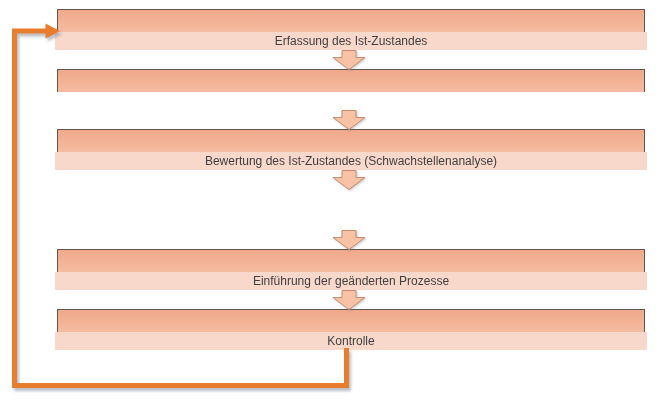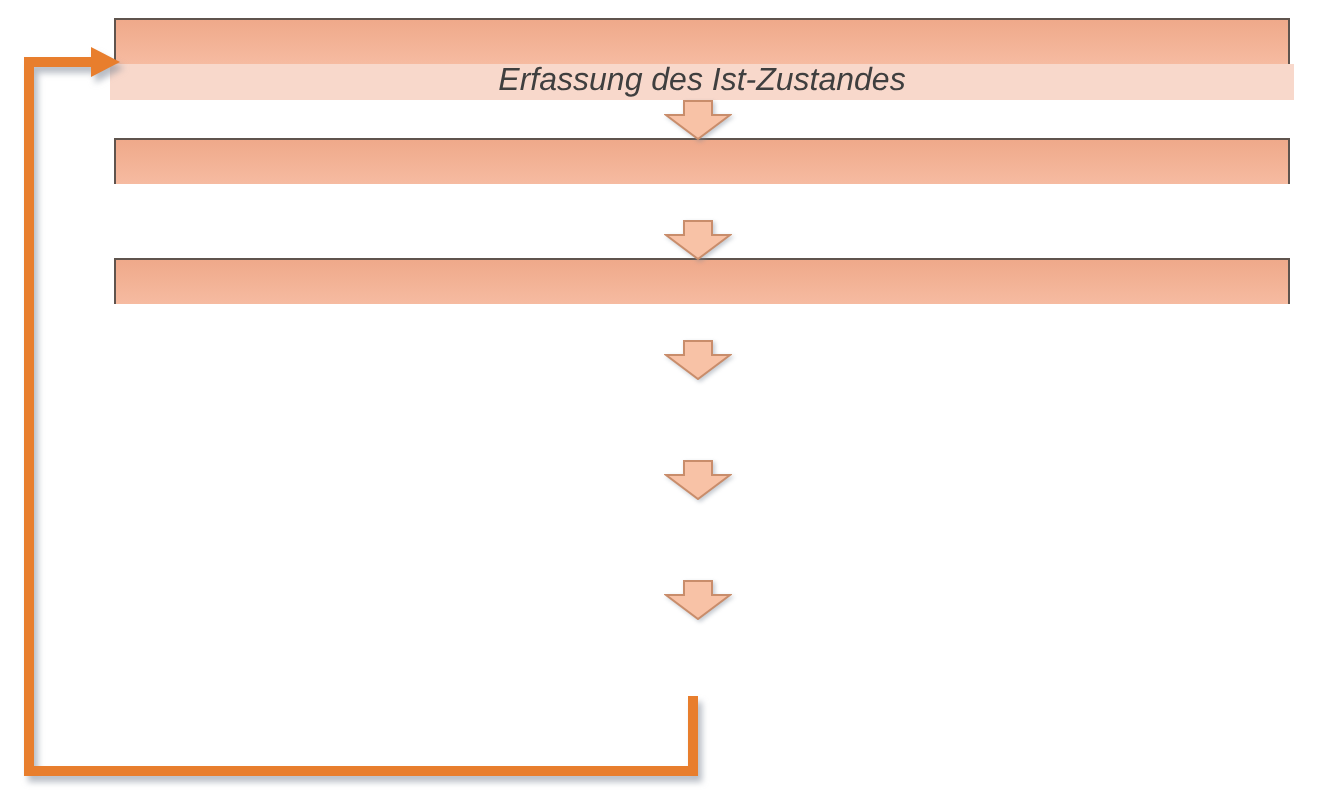--- a/index.html
+++ b/index.html
@@ -31,25 +31,24 @@
   }
   .step-label-band {
     height: 18px;
     width: 100%;
     background: var(--step-label-band);
     display: flex;
     align-items: center;
     justify-content: center;
   }
   .step-label-band span {
-    font-size: 16px;
+    font-size: 12px;
     line-height: 18px;
     color: var(--text-color);
     white-space: nowrap;
-    font-style: italic;
   }
   .down-arrow {
     position: absolute;
     left: 332px;
     width: 34px;
     height: 20px;
     filter: drop-shadow(1.5px 1.5px 1px rgba(125,135,150,0.45));
   }
   #loop-svg {
     position: absolute;
@@ -73,24 +72,39 @@
       <span>Erfassung des Ist-Zustandes</span>
     </div>
   </div>
 
   <div class="step" style="top:69px">
     <div class="step-top"></div>
   </div>
 
   <div class="step" style="top:129px">
     <div class="step-top"></div>
+    <div class="step-label-band">
+      <span>Bewertung des Ist-Zustandes (Schwachstellenanalyse)</span>
+    </div>
   </div>
 
 
+  <div class="step" style="top:249px">
+    <div class="step-top"></div>
+    <div class="step-label-band">
+      <span>Einführung der geänderten Prozesse</span>
+    </div>
+  </div>
 
+  <div class="step" style="top:309px">
+    <div class="step-top"></div>
+    <div class="step-label-band">
+      <span>Kontrolle</span>
+    </div>
+  </div>
 
   <svg class="down-arrow" style="top:50px" viewBox="0 0 34 20">
     <polygon points="10,0.5 24,0.5 24,7.5 33,7.5 17,19.5 1,7.5 10,7.5" stroke-width="1" stroke-linejoin="miter" fill="#f8c2a6" stroke="#c98d6b"></polygon>
   </svg>
   <svg class="down-arrow" style="top:110px" viewBox="0 0 34 20">
     <polygon points="10,0.5 24,0.5 24,7.5 33,7.5 17,19.5 1,7.5 10,7.5" stroke-width="1" stroke-linejoin="miter" fill="#f8c2a6" stroke="#c98d6b"></polygon>
   </svg>
   <svg class="down-arrow" style="top:170px" viewBox="0 0 34 20">
     <polygon points="10,0.5 24,0.5 24,7.5 33,7.5 17,19.5 1,7.5 10,7.5" stroke-width="1" stroke-linejoin="miter" fill="#f8c2a6" stroke="#c98d6b"></polygon>
   </svg>

